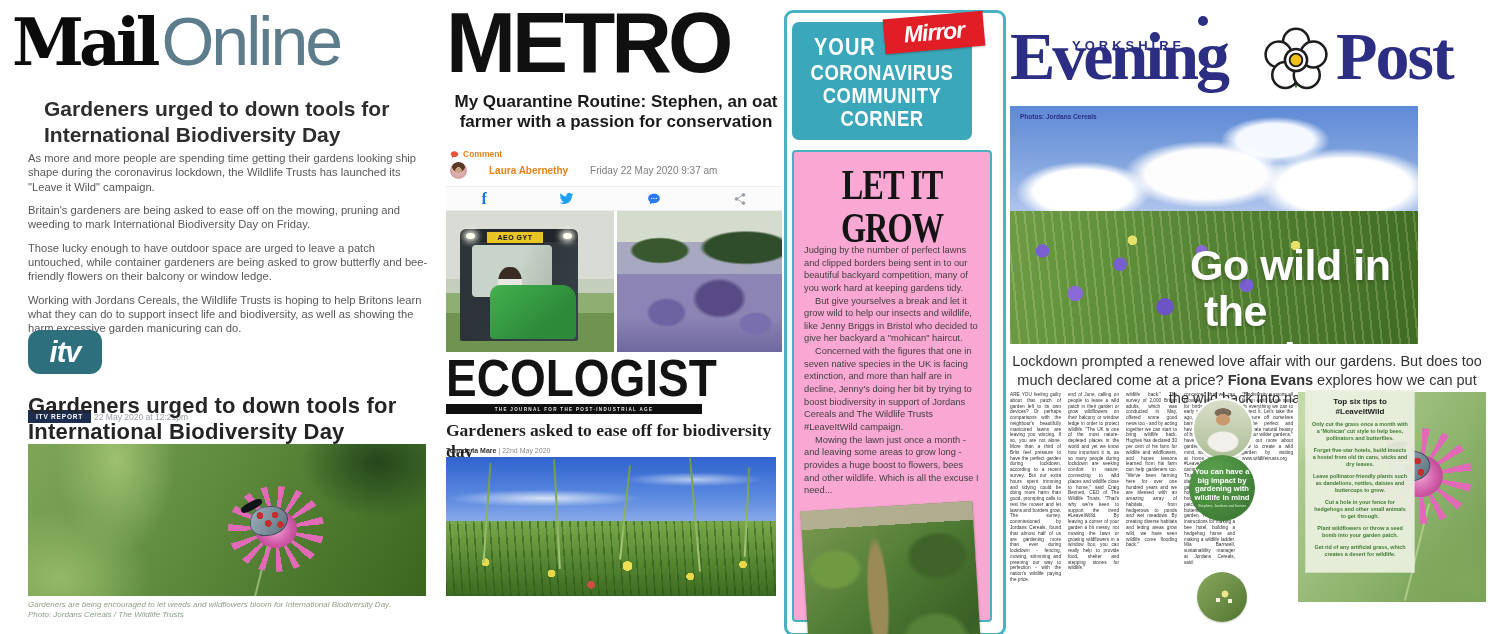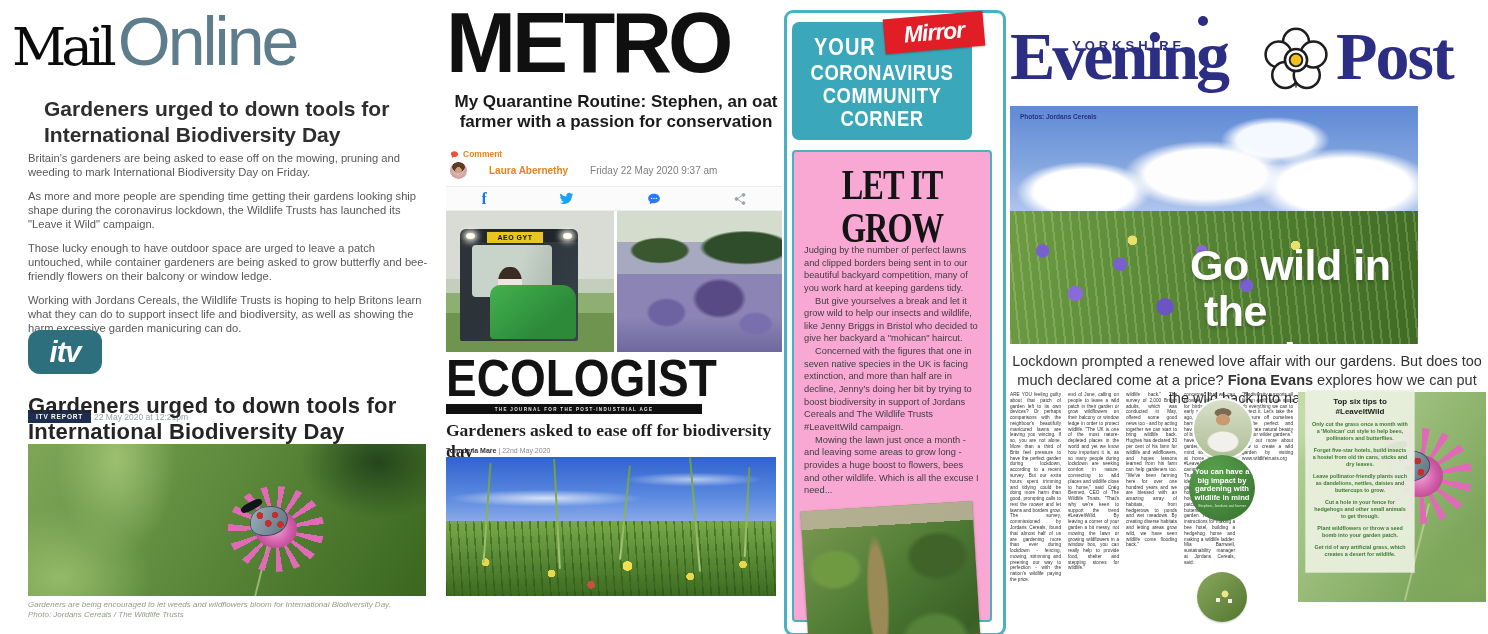--- a/index.html
+++ b/index.html
@@ -2,21 +2,21 @@
 <html><head>
 <meta charset="utf-8">
 <style>
   html,body{margin:0;padding:0;background:#fff;}
   #canvas{position:relative;width:1488px;height:634px;background:#fff;overflow:hidden;
           font-family:"Liberation Sans",sans-serif;color:#222;}
   .abs{position:absolute;}
 
   
   .mail-masthead{left:12px;top:2px;white-space:nowrap;}
-  .mail-word{font-family:"DejaVu Serif",serif;font-weight:normal;font-size:53px;letter-spacing:-5px;color:#0b0b0b;}
+  .mail-word{font-family:"DejaVu Serif",serif;font-weight:bold;font-size:65px;letter-spacing:-5px;color:#0b0b0b;}
   .online-word{font-family:"Liberation Sans",sans-serif;font-weight:400;font-size:68px;letter-spacing:-3px;color:#5e7d8c;margin-left:6px;}
   .mail-headline{left:44px;top:96px;width:366px;font-size:21px;line-height:1.22;font-weight:800;color:#2e2e2e;}
   .mail-paras{left:28px;top:151px;width:402px;font-size:11.2px;line-height:1.28;color:#585858;}
   .mail-paras p{margin:0 0 9px 0;}
   .itv-logo{left:28px;top:330px;width:74px;height:44px;background:#2e6f7e;border-radius:12px;
             display:flex;align-items:center;justify-content:center;}
   .itv-logo span{color:#fff;font-weight:900;font-style:italic;font-size:29px;letter-spacing:-1px;}
   .itv-meta{left:28px;top:378px;display:flex;align-items:center;gap:3px;margin-top:32px;}
   .itv-badge{background:#1d2d50;color:#fff;font-size:6.5px;font-weight:bold;letter-spacing:.8px;padding:3px 8px;}
   .itv-date{font-size:8.5px;color:#9aa0a8;}
@@ -209,22 +209,22 @@
 </head>
 <body>
 
 <div id="canvas">
 
   <div class="abs mail-masthead">
     <span class="mail-word">Mail</span><span class="online-word">Online</span>
   </div>
   <div class="abs mail-headline">Gardeners urged to down tools for International Biodiversity Day</div>
   <div class="abs mail-paras">
+    <p>As more and more people are spending time getting their gardens looking ship shape during the coronavirus lockdown, the Wildlife Trusts has launched its "Leave it Wild" campaign.</p>
     <p>Britain's gardeners are being asked to ease off on the mowing, pruning and weeding to mark International Biodiversity Day on Friday.</p>
-    <p>As more and more people are spending time getting their gardens looking ship shape during the coronavirus lockdown, the Wildlife Trusts has launched its "Leave it Wild" campaign.</p>
     <p>Those lucky enough to have outdoor space are urged to leave a patch untouched, while container gardeners are being asked to grow butterfly and bee-friendly flowers on their balcony or window ledge.</p>
     <p>Working with Jordans Cereals, the Wildlife Trusts is hoping to help Britons learn what they can do to support insect life and biodiversity, as well as showing the harm excessive garden manicuring can do.</p>
   </div>
 
   <div class="abs itv-logo">
     <span>itv</span>
   </div>
   <div class="abs itv-meta">
     <span class="itv-badge">ITV REPORT</span>
     <span class="itv-date">22 May 2020 at 12:21pm</span>

